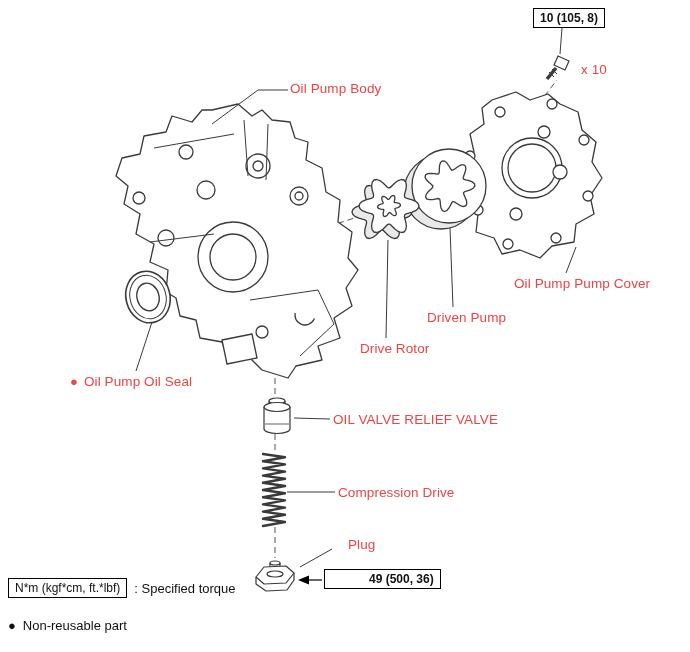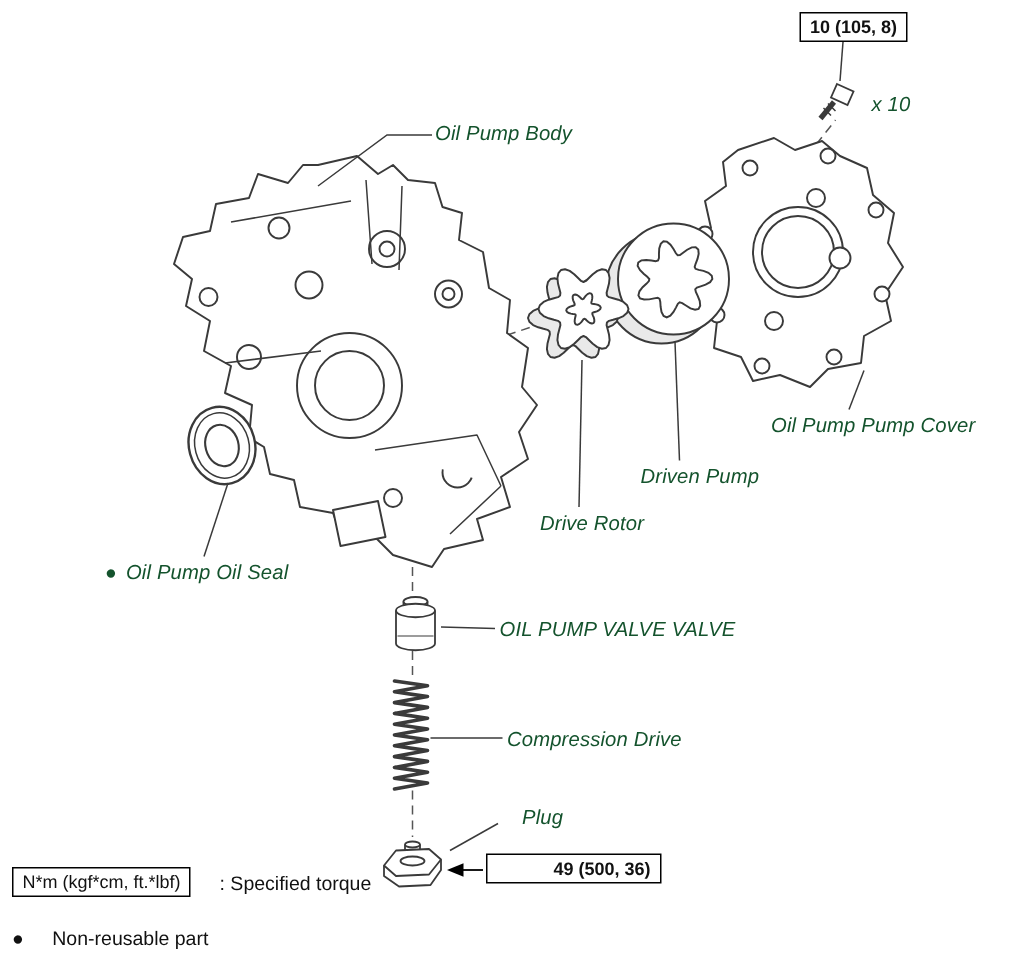--- a/index.html
+++ b/index.html
@@ -5,30 +5,30 @@
   * { margin:0; padding:0; box-sizing:border-box; }
   html,body { background:#ffffff; }
   body {
     width:690px; height:652px;
     font-family:"Liberation Sans", sans-serif;
     color:#111;
   }
   .canvas { position:relative; width:690px; height:652px; background:#fff; overflow:hidden; }
   .canvas > svg { position:absolute; left:0; top:0; }
   .label {
-    position:absolute; font-size:13.5px; white-space:nowrap; letter-spacing:.1px; color:#14532d;font-style:italic;
+    position:absolute; font-size:13.5px; white-space:nowrap; letter-spacing:.1px; color:#ef4444;
   }
   .spec-box {
     border:1.5px solid #000; padding:2px 6px; background:#fff;
     font-size:12px; white-space:nowrap; display:inline-block;
   }
   .bold { font-weight:bold; }
   .abs { position:absolute; }
   .legend-row {
-    position:absolute; display:flex; align-items:center; gap:19px; font-size:13px; white-space:nowrap;text-align:right;
+    position:absolute; display:flex; align-items:center; gap:7px; font-size:13px; white-space:nowrap;text-align:right;
   }
   .bullet { font-size:13px; line-height:1; }
   .seal-label { display:flex; align-items:center; gap:6px; }
 </style>
 </head>
 <body>
 
 <div class="canvas">
 
   <svg width="690" height="652" viewBox="0 0 690 652">
@@ -149,21 +149,21 @@
 
   <div class="label" style="left:427px; top:310px;">Driven Pump</div>
 
   <div class="label" style="left:360px; top:341px;">Drive Rotor</div>
 
   <div class="label seal-label" style="left:70px; top:374px;">
     <span class="bullet">●</span>
     <span>Oil Pump Oil Seal</span>
   </div>
 
-  <div class="label" style="left:333px; top:412px;">OIL PUMP VALVE VALVE</div>
+  <div class="label" style="left:333px; top:412px;">OIL VALVE RELIEF VALVE</div>
 
   <div class="label" style="left:338px; top:485px;">Compression Drive</div>
 
   <div class="label" style="left:324px; top:537px;margin-left:24px;">Plug</div>
 
   <div class="spec-box bold abs" style="left:324px; top:569px;padding-left:44px;">49 (500, 36)</div>
 
   <div class="legend-row" style="left:8px; top:578px;">
     <span class="spec-box">N*m (kgf*cm, ft.*lbf)</span>
     <span>: Specified torque</span>

